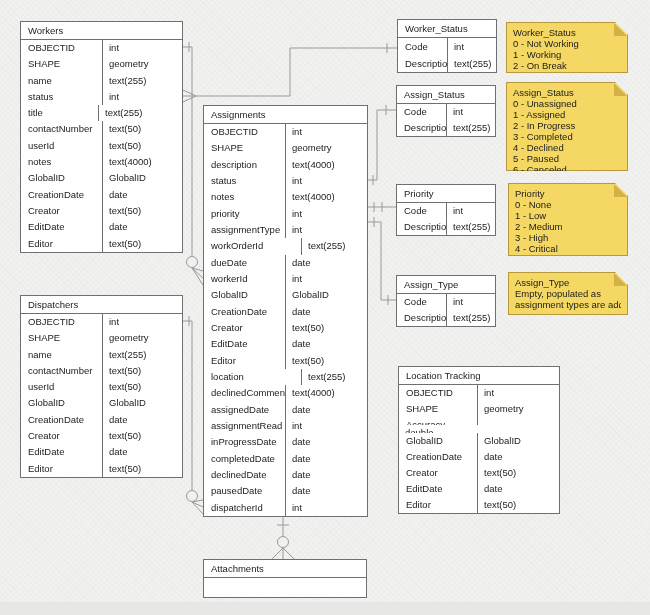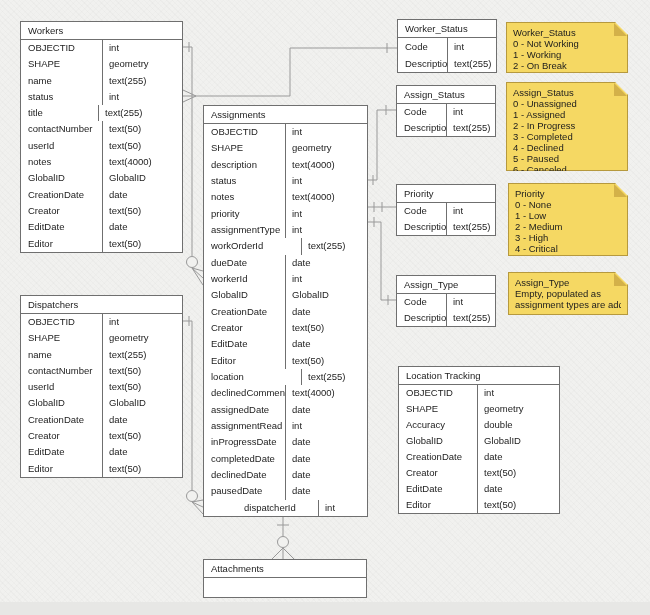--- a/index.html
+++ b/index.html
@@ -271,21 +271,21 @@
         </div>
         <div class="tbl-row" style="height: 16.33px; line-height: 16.33px;">
           <span class="c1" style="width: 82px;">declinedDate</span>
           <span class="c2">date</span>
         </div>
         <div class="tbl-row" style="height: 16.33px; line-height: 16.33px;">
           <span class="c1" style="width: 82px;">pausedDate</span>
           <span class="c2">date</span>
         </div>
         <div class="tbl-row" style="height: 16.33px; line-height: 16.33px;">
-          <span class="c1" style="width: 82px; margin-left: 33px;">dispatcherId</span>
+          <span class="c1" style="width: 82px;">dispatcherId</span>
           <span class="c2">int</span>
         </div>
       </div>
       <div class="tbl" style="left: 397px; top: 19px; width: 100px;">
         <div class="tbl-title">Worker_Status</div>
         <div class="tbl-row" style="height: 17px; line-height: 17px;">
           <span class="c1" style="width: 50px;">Code</span>
           <span class="c2">int</span>
         </div>
         <div class="tbl-row" style="height: 17px; line-height: 17px;">
@@ -329,21 +329,21 @@
       <div class="tbl" style="left: 398px; top: 366px; width: 162px;">
         <div class="tbl-title">Location Tracking</div>
         <div class="tbl-row" style="height: 16px; line-height: 16px;">
           <span class="c1" style="width: 79px;">OBJECTID</span>
           <span class="c2">int</span>
         </div>
         <div class="tbl-row" style="height: 16px; line-height: 16px;">
           <span class="c1" style="width: 79px;">SHAPE</span>
           <span class="c2">geometry</span>
         </div>
-        <div class="tbl-row" style="height: 16px; line-height: 16px;">
+        <div class="tbl-row" style="height: 16px; line-height: 16px; flex-direction: column;">
           <span class="c1" style="width: 79px;">Accuracy</span>
           <span class="c2">double</span>
         </div>
         <div class="tbl-row" style="height: 16px; line-height: 16px;">
           <span class="c1" style="width: 79px;">GlobalID</span>
           <span class="c2">GlobalID</span>
         </div>
         <div class="tbl-row" style="height: 16px; line-height: 16px;">
           <span class="c1" style="width: 79px;">CreationDate</span>
           <span class="c2">date</span>

